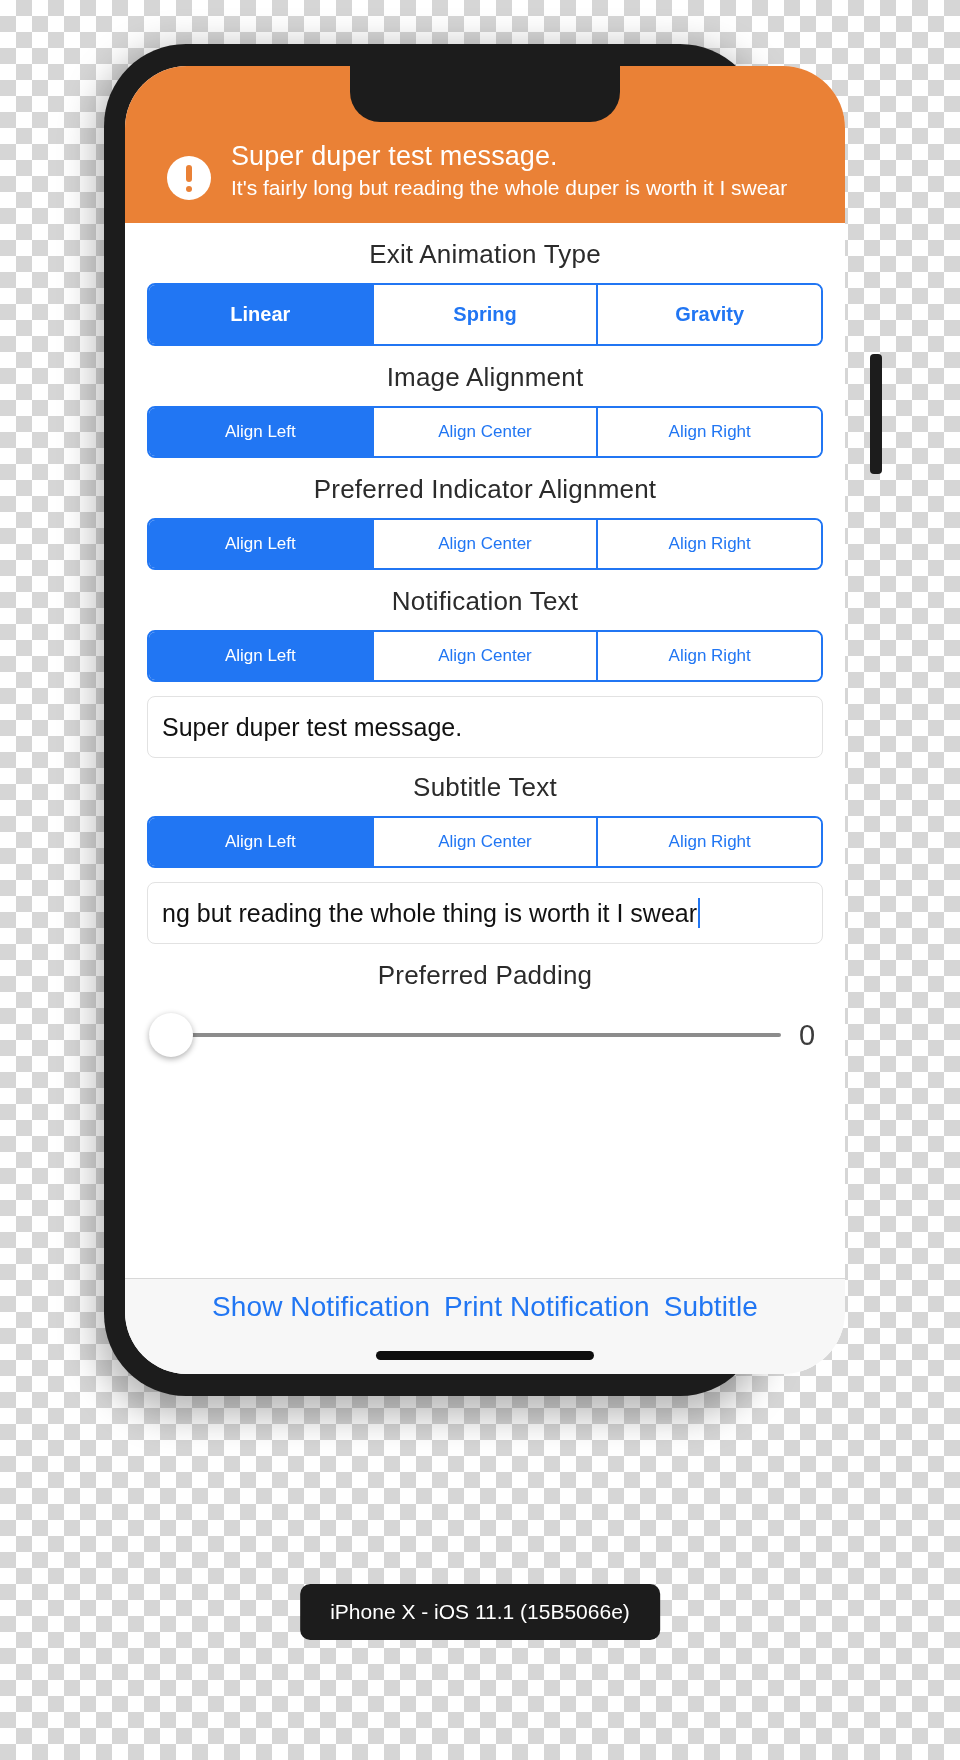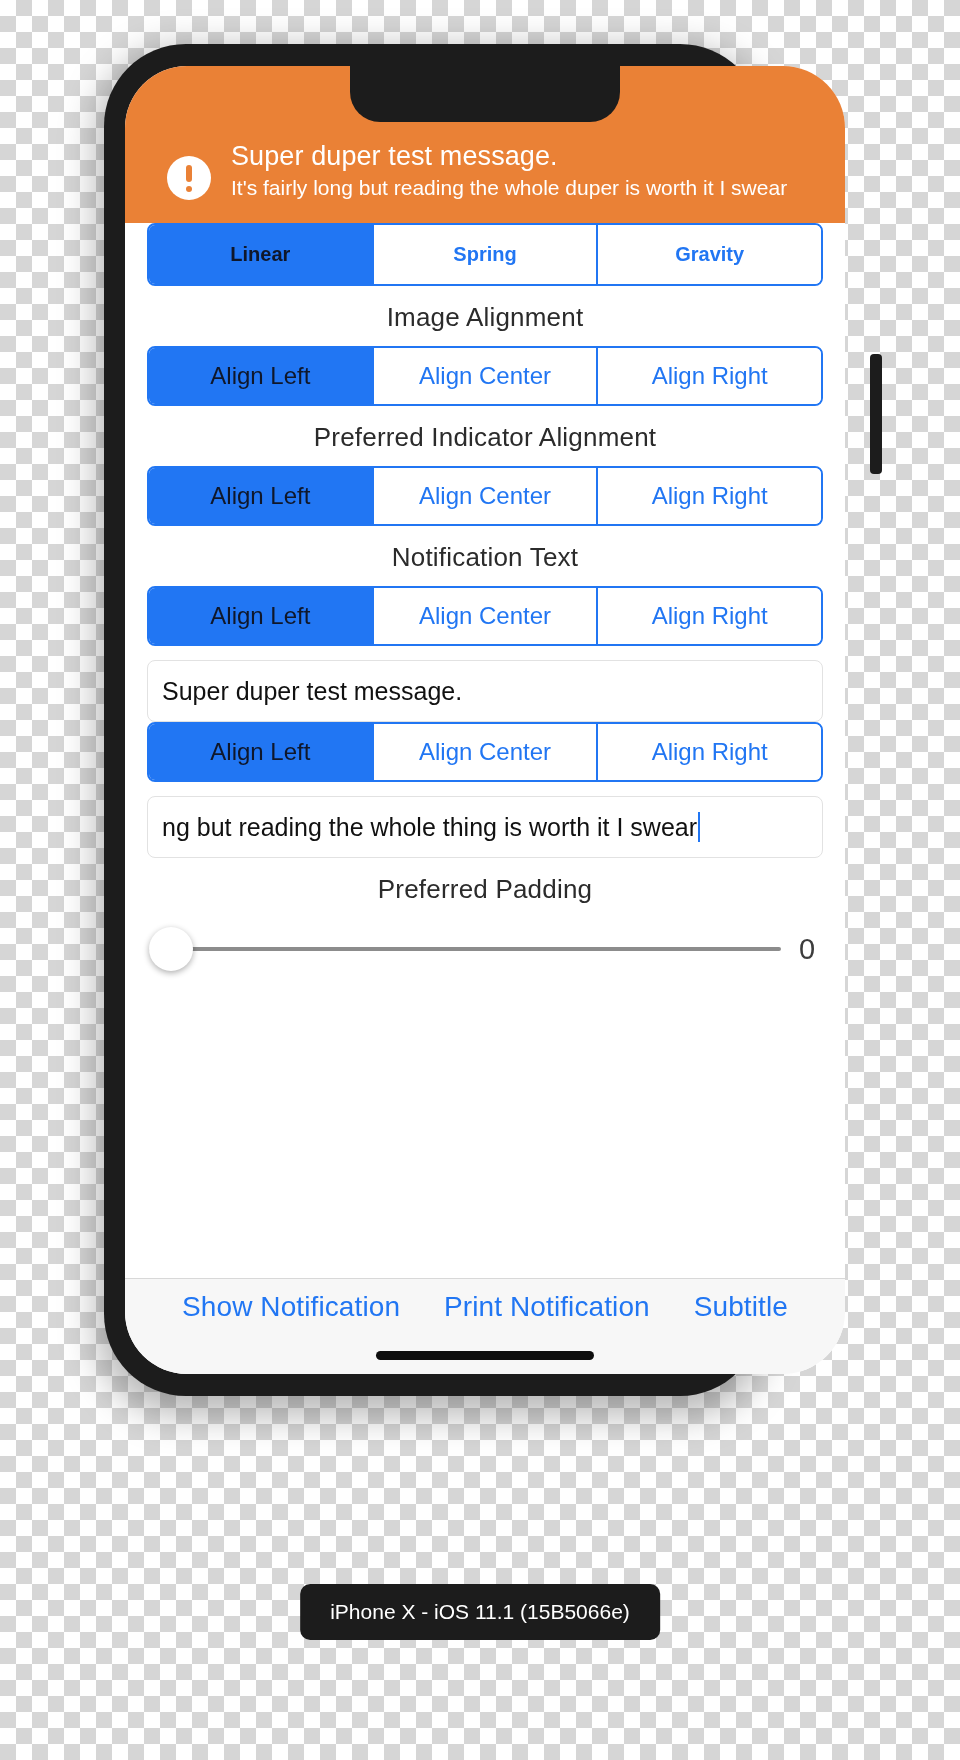--- a/index.html
+++ b/index.html
@@ -169,31 +169,31 @@
     overflow: hidden;
     box-sizing: border-box;
     background: #fff;
   }
   .seg {
     flex: 1 1 0;
     text-align: center;
     color: #2176f3;
     background: #ffffff;
     padding: 14px 2px;
-    font-size: 24px;
+    font-size: 17px;
     font-weight: 400;
     border-right: 2px solid #2176f3;
     box-sizing: border-box;
     white-space: nowrap;
     overflow: hidden;
   }
   .seg:last-child { border-right: none; }
   .seg.selected {
     background: #2176f3;
-    color: #0f172a;
+    color: #ffffff;
   }
   .segmented.small .seg {
     font-size: 20px;
     font-weight: 700;
     padding: 18px 2px;
   }
 
   
   .textfield {
     width: 100%;
@@ -270,21 +270,21 @@
     position: absolute;
     left: 0;
     right: 0;
     bottom: 0;
     height: 96px;
     background: #f7f7f7;
     border-top: 1px solid #d8d8d8;
     display: flex;
     align-items: flex-start;
     justify-content: center;
-    gap: 44px;
+    gap: 14px;
     padding-top: 12px;
     box-sizing: border-box;
   }
   .toolbar-btn {
     color: #2176f3;
     font-size: 28px;
     font-weight: 400;
     white-space: nowrap;
     letter-spacing: 0.1px;
   }
@@ -322,20 +322,21 @@
   <div class="banner">
     <div class="banner-icon"></div>
     <div class="banner-text">
       <div class="banner-title">Super duper test message.</div>
       <div class="banner-sub">It's fairly long but reading the whole duper is worth it I swear</div>
     </div>
   </div>
 
   <div class="content">
 
+    <div class="section-label">Exit Animation Type</div>
     <div class="segmented small">
       <div class="seg selected">Linear</div>
       <div class="seg">Spring</div>
       <div class="seg">Gravity</div>
     </div>
 
     <div class="section-label">Image Alignment</div>
     <div class="segmented">
       <div class="seg selected">Align Left</div>
       <div class="seg">Align Center</div>
@@ -352,20 +353,21 @@
     <div class="section-label">Notification Text</div>
     <div class="segmented">
       <div class="seg selected">Align Left</div>
       <div class="seg">Align Center</div>
       <div class="seg">Align Right</div>
     </div>
     <div class="textfield">
       <span class="clipped">Super duper test message.</span>
     </div>
 
+    <div class="section-label tight">Subtitle Text</div>
     <div class="segmented">
       <div class="seg selected">Align Left</div>
       <div class="seg">Align Center</div>
       <div class="seg">Align Right</div>
     </div>
     <div class="textfield">
       <span class="clipped">ng but reading the whole thing is worth it I swear</span>
       <span class="caret"></span>
     </div>
 

